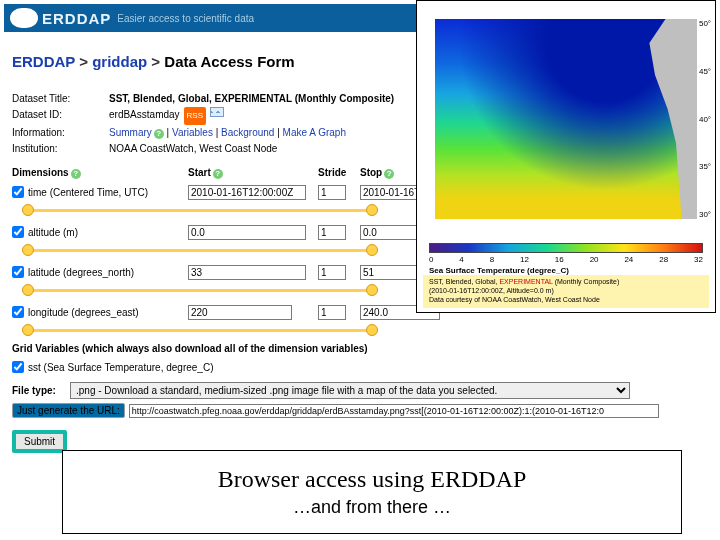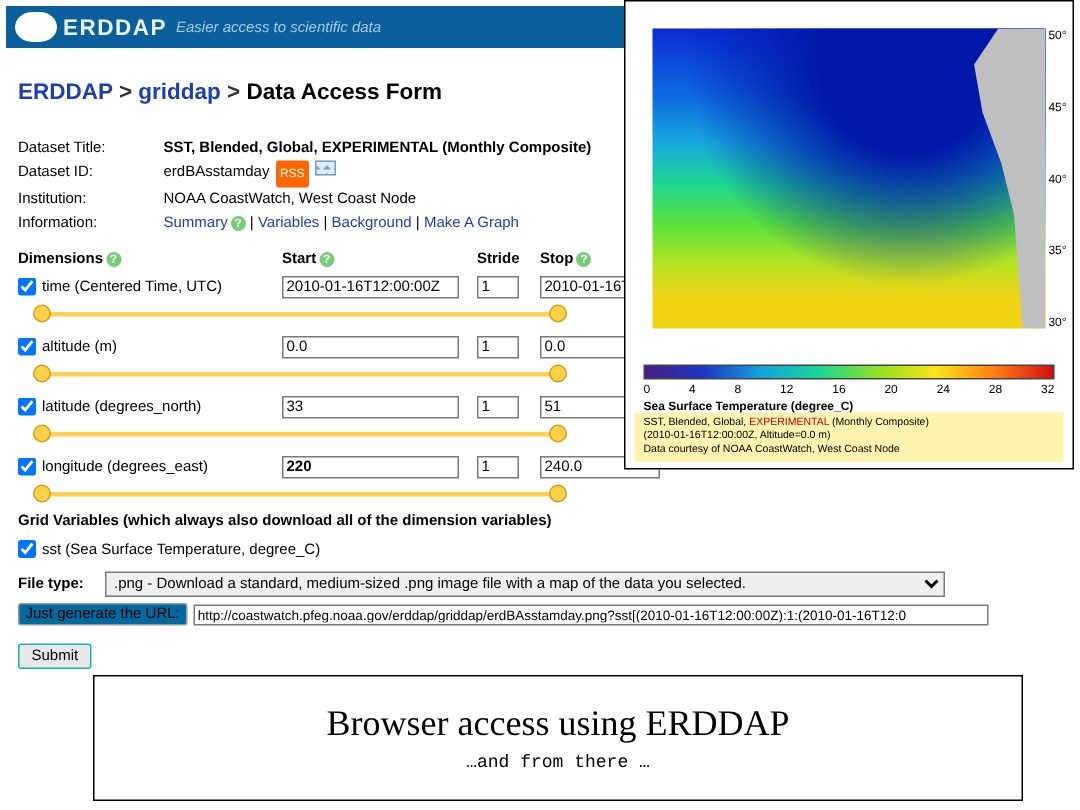--- a/index.html
+++ b/index.html
@@ -1,20 +1,20 @@
 <!DOCTYPE html>
 <html><head>
   <meta charset="utf-8">
   <style>
     * { margin:0; padding:0; box-sizing:border-box; }
     body { font-family: Arial, sans-serif; background:#fff; width:720px; height:540px; position:relative; overflow:hidden; font-size:10px; color:#000; }
     .header { background:linear-gradient(#0a5f9c,#0a5f9c); height:28px; display:flex; align-items:center; padding:0 6px; margin:4px 4px 8px 4px; }
     .logo { width:28px; height:20px; background:#fff; border-radius:50%/60%; margin-right:4px; }
     .hdr-title { color:#e8f4fb; font-size:15px; font-weight:bold; letter-spacing:1px; }
-    .hdr-sub { color:#a7cde2; font-size:10px; margin-left:6px;font-style:italic; }
+    .hdr-sub { color:#a7cde2; font-size:10px; margin-left:6px; }
     .breadcrumb { margin:21px 12px; font-size:15px; font-weight:bold; }
     .breadcrumb .bc-link { color:#1b3fae; }
     .breadcrumb .gt { color:#333; }
     .meta { margin:4px 12px; font-size:10px; line-height:16px; }
     .meta-row { display:flex; }
     .meta-label { width:97px; color:#000; }
     .meta-val { color:#000; }
     .meta-link { color:#1b3fae; }
     .rss { background:#f60; color:#fff; font-size:8px; padding:1px 3px; border-radius:2px; margin-left:4px; }
     .mailicon { display:inline-block; width:14px; height:10px; background:linear-gradient(45deg,#79c 25%,transparent 25%) 0 0/7px 5px, linear-gradient(-45deg,#79c 25%,transparent 25%) 0 0/7px 5px, #def; border:1px solid #79c; margin-left:4px; vertical-align:middle; }
@@ -33,41 +33,41 @@
     .inp { font-size:10px; padding:1px 2px; border:1px solid #7a7a7a; background:#fff; }
     .slider { width:352px; height:10px; margin:0 12px 6px 24px; background:linear-gradient(to right,#ffcf4f,#ffcf4f) center/100% 3px no-repeat; position:relative; border-radius:2px; }
     .slider::before, .slider::after { content:""; position:absolute; width:10px; height:10px; border-radius:50%; background:#ffd24a; border:1px solid #d99a12; top:-1px; }
     .slider::before { left:-2px; } .slider::after { right:-2px; } 
     .section-hdr { margin:8px 12px 0 12px; font-weight:bold; font-size:10px; }
     .filetype-row, .url-row { display:flex; align-items:center; margin:4px 12px; }
     .ft-label { font-weight:bold; font-size:10px; width:58px; }
     .sel { font-size:10px; padding:1px; width:560px; border:1px solid #7a7a7a; background:#efefef; }
     .url-btn { font-size:10px; padding:1px 4px; background:#0369a1; border:1px solid #9a9a9a; border-radius:2px; margin-right:4px; }
     .url-inp { font-size:9px; padding:1px 2px; width:530px; border:1px solid #7a7a7a; }
-    .submit { margin:8px 12px; font-size:10px; padding:2px 8px; background:#e7e7e7; border:1px solid #14b8a6; border-radius:2px; }
+    .submit { margin:8px 12px; font-size:10px; padding:2px 8px; background:#e7e7e7; border:4px solid #14b8a6; border-radius:2px; }
     
     .map-panel { position:absolute; top:0; right:4px; width:300px; border:1px solid #000; background:#fff; }
     .map { height:236px; position:relative; overflow:hidden; }
     .ocean { position:absolute; inset:18px 18px 18px 18px; background:
       radial-gradient(circle at 65% 12%, #0018a8 0 24%, transparent 60%),
       linear-gradient(180deg,#0b2bd6 0%, #0e68df 22%, #18a7df 38%, #1fd690 52%, #58e23a 65%, #b3e224 78%, #f0d312 90%);
     }
     .land { position:absolute; top:18px; right:18px; width:70px; height:200px; background:#bfbfbf; clip-path: polygon(55% 0,100% 0,100% 100%,78% 100%,70% 62%,58% 45%,40% 28%,32% 12%); }
     .axis-r { position:absolute; right:2px; top:18px; bottom:18px; width:16px; display:flex; flex-direction:column; justify-content:space-between; font-size:8px; align-items:center; }
     .axis-b { position:absolute; left:18px; right:18px; bottom:2px; height:14px; display:flex; justify-content:space-between; font-size:8px; }
     .cbar-zone { padding:4px 6px; }
     .cbar { height:10px; background:linear-gradient(to right,#4b1d84,#1a37c4,#15a3dd,#18d891,#8fe321,#ffe317,#ff7d12,#d40f0f); border:1px solid #444; margin:2px 6px; }
     .cbar-ticks { display:flex; justify-content:space-between; font-size:8px; padding:0 6px; }
     .cbar-title { font-size:8px; font-weight:bold; padding:2px 6px 0 6px; }
     .cbar-meta { background:#fff3b0; font-size:7px; line-height:9px; padding:2px 6px 4px 6px; }
     .cbar-meta .exp { color:#c00; }
     
     .caption { position:absolute; left:62px; bottom:6px; width:620px; height:84px; background:#fff; border:1px solid #000; display:flex; flex-direction:column; align-items:center; justify-content:center; }
     .cap1 { font-size:24px; font-family: "Times New Roman", serif; }
-    .cap2 { font-size:12px; font-family: Liberation Mono, monospace; margin-top:4px; }
+    .cap2 { font-size:18px; font-family: Liberation Sans, sans-serif; margin-top:4px; }
   </style>
 </head>
 <body>
 
 
 
 <div class="header">
   <div class="logo"></div>
   <span class="hdr-title">ERDDAP</span>
   <span class="hdr-sub">Easier access to scientific data</span>
@@ -86,32 +86,32 @@
     <span class="meta-label">Dataset Title:</span>
     <b class="meta-val">SST, Blended, Global, EXPERIMENTAL (Monthly Composite)</b>
   </div>
   <div class="meta-row">
     <span class="meta-label">Dataset ID:</span>
     <span class="meta-val">erdBAsstamday</span>
     <span class="rss">RSS</span>
     <span class="mailicon"></span>
   </div>
   <div class="meta-row">
-    <span class="meta-label">Institution:</span>
-    <span class="meta-val">NOAA CoastWatch, West Coast Node</span>
-  </div>
-  <div class="meta-row">
     <span class="meta-label">Information:</span>
     <span>
       <span class="meta-link">Summary</span><span class="q">?</span> |
       <span class="meta-link">Variables</span> |
       <span class="meta-link">Background</span> |
       <span class="meta-link">Make A Graph</span>
     </span>
   </div>
+  <div class="meta-row">
+    <span class="meta-label">Institution:</span>
+    <span class="meta-val">NOAA CoastWatch, West Coast Node</span>
+  </div>
 </div>
 
 <div class="dims-hdr">
   <span class="c1"><span>Dimensions</span><span class="q">?</span></span>
   <span class="c2"><span>Start</span><span class="q">?</span></span>
   <span class="c3"><span>Stride</span></span>
   <span class="c4"><span>Stop</span><span class="q">?</span></span>
 </div>
 
 <div class="dim-row">
@@ -145,21 +145,21 @@
   <span class="c3"><input class="inp" style="width: 28px;" value="1"></span>
   <span class="c4"><input class="inp" style="width: 80px;" value="51"></span>
 </div>
 <div class="slider"></div>
 
 <div class="dim-row">
   <span class="c1">
       <input class="chk" type="checkbox" checked="" style="">
       <span>longitude (degrees_east)</span>
     </span>
-  <span class="c2"><input class="inp" style="width: 118px; font-weight: bold;" value="220"></span>
+  <span class="c2"><input class="inp" style="width: 104px;" value="220"></span>
   <span class="c3"><input class="inp" style="width: 28px;" value="1"></span>
   <span class="c4"><input class="inp" style="width: 80px;" value="240.0"></span>
 </div>
 <div class="slider"></div>
 
 <div class="section-hdr">Grid Variables (which always also download all of the dimension variables)</div>
 <div class="dim-row">
   <span class="c1" style="width:auto">
       <input class="chk" type="checkbox" checked="" style="">
       <span>sst (Sea Surface Temperature, degree_C)</span>

